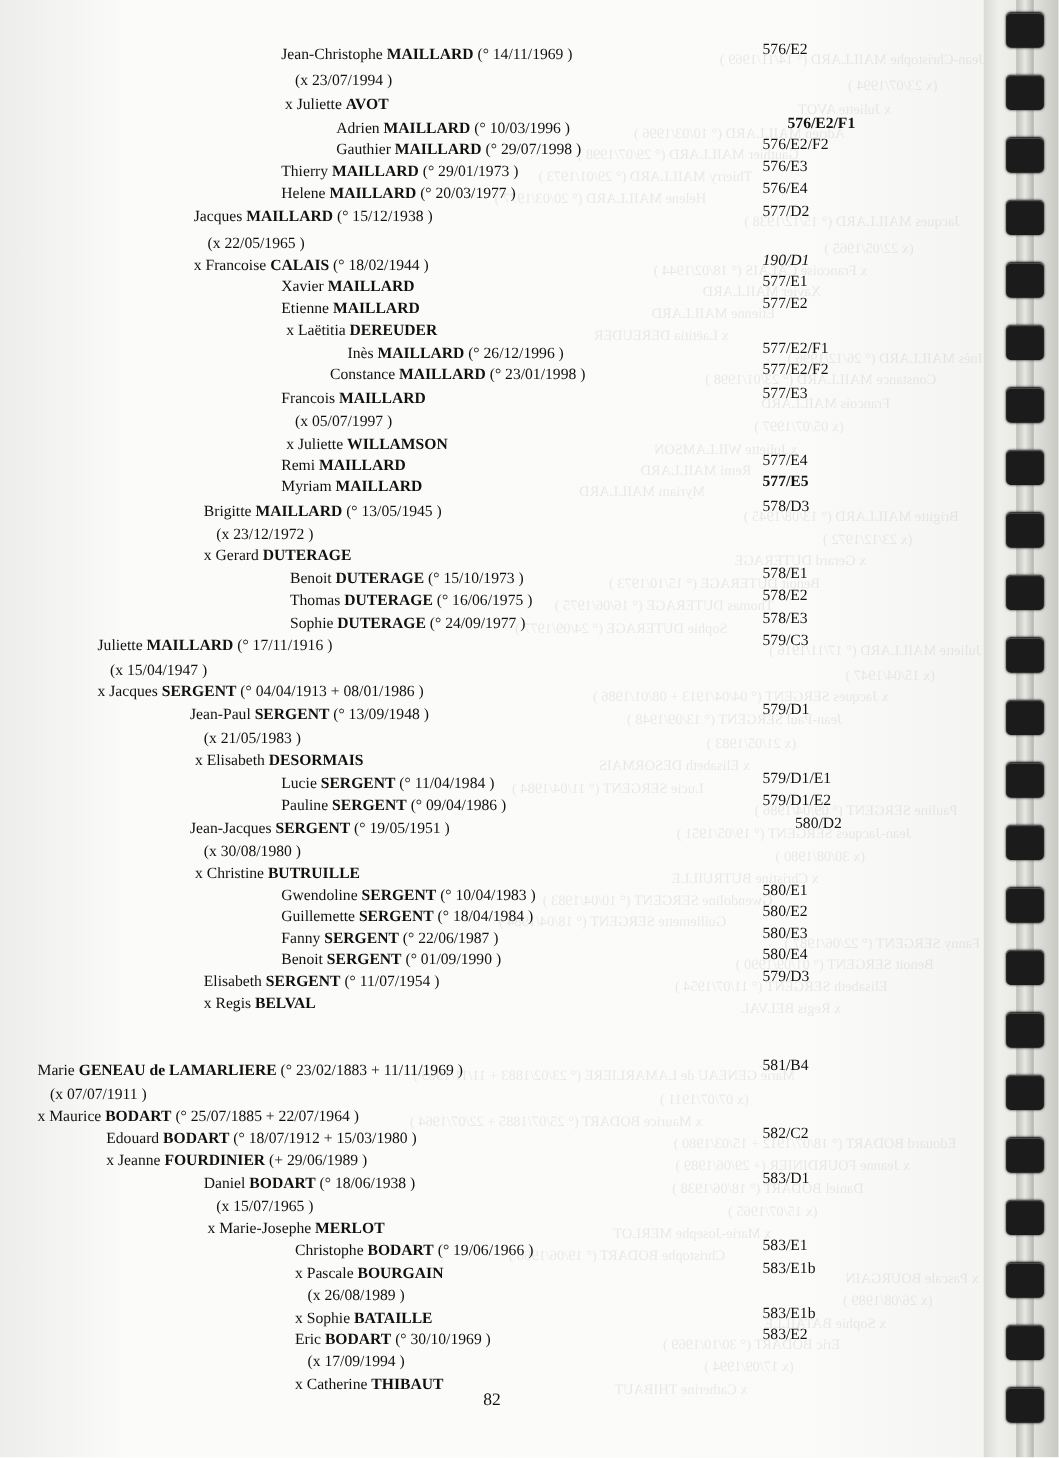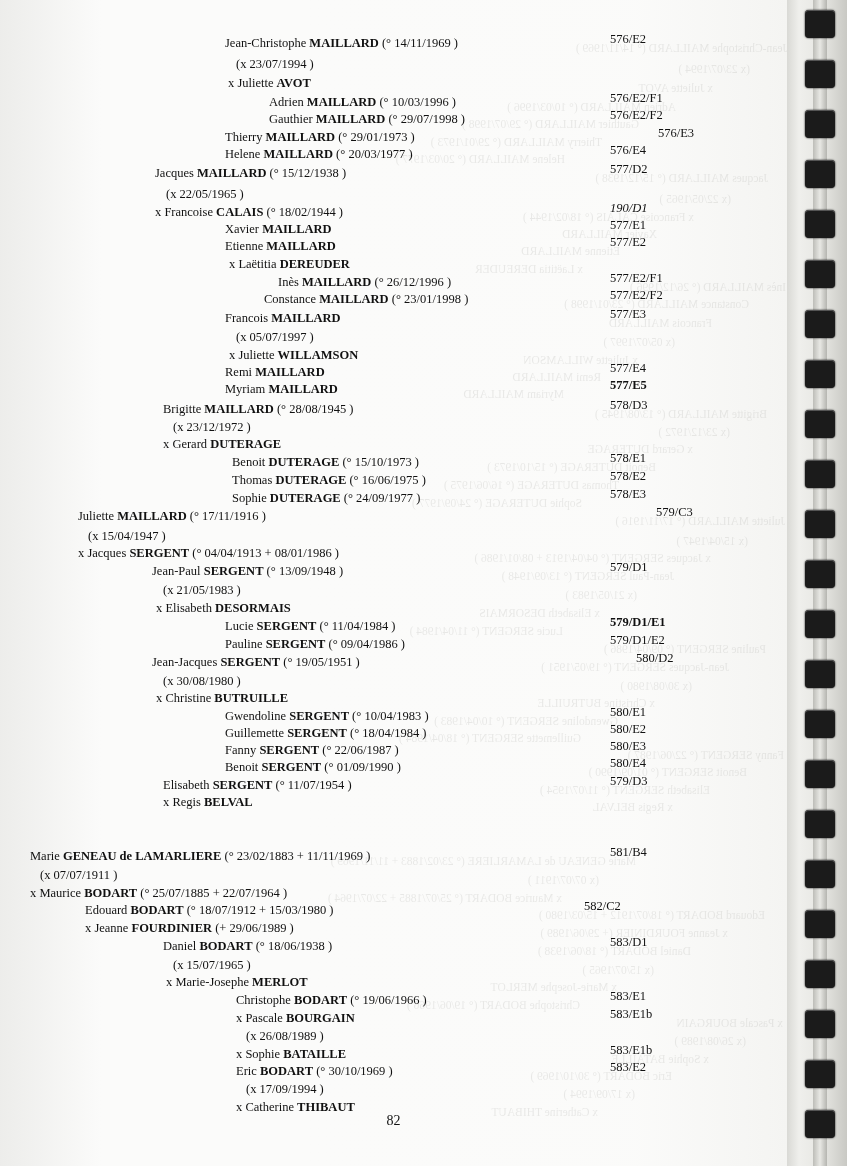--- a/index.html
+++ b/index.html
@@ -190,25 +190,25 @@
 
     <div class="heading">
     </div>
 
     <div class="pagenum">82</div>
   <div class="line" style="left: 225px; top: 36px;"><span>Jean-Christophe </span><span class="sn">MAILLARD</span><span> (° 14/11/1969  )</span></div>
       <div class="code" style="left: 610px; top: 32px;">576/E2</div>
       <div class="line" style="left: 236px; top: 57px;">(x 23/07/1994 )</div>
       <div class="line" style="left: 228px; top: 76px;"><span>x Juliette </span><span class="sn">AVOT</span><span></span></div>
       <div class="line" style="left: 269px; top: 95px;"><span>Adrien </span><span class="sn">MAILLARD</span><span> (° 10/03/1996  )</span></div>
-      <div class="code" style="left: 610px; top: 91px;">576/E2/F1</div>
+      <div class="code" style="left: 630px; top: 91px; font-weight: bold;">576/E2/F1</div>
       <div class="line" style="left: 269px; top: 112px;"><span>Gauthier </span><span class="sn">MAILLARD</span><span> (° 29/07/1998  )</span></div>
       <div class="code" style="left: 610px; top: 108px;">576/E2/F2</div>
       <div class="line" style="left: 225px; top: 130px;"><span>Thierry </span><span class="sn">MAILLARD</span><span> (° 29/01/1973  )</span></div>
-      <div class="code" style="left: 610px; top: 126px; margin-left: 48px;">576/E3</div>
+      <div class="code" style="left: 610px; top: 126px;">576/E3</div>
       <div class="line" style="left: 225px; top: 147px;"><span>Helene </span><span class="sn">MAILLARD</span><span> (° 20/03/1977  )</span></div>
       <div class="code" style="left: 610px; top: 143px;">576/E4</div>
       <div class="line" style="left: 155px; top: 166px;"><span>Jacques </span><span class="sn">MAILLARD</span><span> (° 15/12/1938  )</span></div>
       <div class="code" style="left: 610px; top: 162px;">577/D2</div>
       <div class="line" style="left: 166px; top: 187px;">(x 22/05/1965 )</div>
       <div class="line" style="left: 155px; top: 205px;"><span>x Francoise </span><span class="sn">CALAIS</span><span> (° 18/02/1944  )</span></div>
       <div class="code" style="left: 610px; top: 201px; font-style: italic;">190/D1</div>
       <div class="line" style="left: 225px; top: 222px;"><span>Xavier </span><span class="sn">MAILLARD</span><span></span></div>
       <div class="code" style="left: 610px; top: 218px;">577/E1</div>
       <div class="line" style="left: 225px; top: 239px;"><span>Etienne </span><span class="sn">MAILLARD</span><span></span></div>
@@ -219,40 +219,40 @@
       <div class="line" style="left: 264px; top: 292px;"><span>Constance </span><span class="sn">MAILLARD</span><span> (° 23/01/1998  )</span></div>
       <div class="code" style="left: 610px; top: 288px;">577/E2/F2</div>
       <div class="line" style="left: 225px; top: 311px;"><span>Francois </span><span class="sn">MAILLARD</span><span></span></div>
       <div class="code" style="left: 610px; top: 307px;">577/E3</div>
       <div class="line" style="left: 236px; top: 330px;">(x 05/07/1997 )</div>
       <div class="line" style="left: 229px; top: 348px;"><span>x Juliette </span><span class="sn">WILLAMSON</span><span></span></div>
       <div class="line" style="left: 225px; top: 365px;"><span>Remi </span><span class="sn">MAILLARD</span><span></span></div>
       <div class="code" style="left: 610px; top: 361px;">577/E4</div>
       <div class="line" style="left: 225px; top: 382px;"><span>Myriam </span><span class="sn">MAILLARD</span><span></span></div>
       <div class="code" style="left: 610px; top: 378px; font-weight: bold;">577/E5</div>
-      <div class="line" style="left: 163px; top: 402px;"><span>Brigitte </span><span class="sn">MAILLARD</span><span> (° 28/08/1945  )</span></div>
+      <div class="line" style="left: 163px; top: 402px;"><span>Brigitte </span><span class="sn">MAILLARD</span><span> (° 13/05/1945  )</span></div>
       <div class="code" style="left: 610px; top: 398px;">578/D3</div>
       <div class="line" style="left: 173px; top: 420px;">(x 23/12/1972 )</div>
       <div class="line" style="left: 163px; top: 437px;"><span>x Gerard </span><span class="sn">DUTERAGE</span><span></span></div>
       <div class="line" style="left: 232px; top: 455px;"><span>Benoit </span><span class="sn">DUTERAGE</span><span> (° 15/10/1973  )</span></div>
       <div class="code" style="left: 610px; top: 451px;">578/E1</div>
       <div class="line" style="left: 232px; top: 473px;"><span>Thomas </span><span class="sn">DUTERAGE</span><span> (° 16/06/1975  )</span></div>
       <div class="code" style="left: 610px; top: 469px;">578/E2</div>
       <div class="line" style="left: 232px; top: 491px;"><span>Sophie </span><span class="sn">DUTERAGE</span><span> (° 24/09/1977  )</span></div>
       <div class="code" style="left: 610px; top: 487px;">578/E3</div>
       <div class="line" style="left: 78px; top: 509px;"><span>Juliette </span><span class="sn">MAILLARD</span><span> (° 17/11/1916  )</span></div>
-      <div class="code" style="left: 610px; top: 505px; margin-left: 46px;">579/C3</div>
+      <div class="code" style="left: 610px; top: 505px;">579/C3</div>
       <div class="line" style="left: 88px; top: 529px;">(x 15/04/1947 )</div>
       <div class="line" style="left: 78px; top: 546px;"><span>x Jacques </span><span class="sn">SERGENT</span><span> (° 04/04/1913  + 08/01/1986 )</span></div>
       <div class="line" style="left: 152px; top: 564px;"><span>Jean-Paul </span><span class="sn">SERGENT</span><span> (° 13/09/1948  )</span></div>
       <div class="code" style="left: 610px; top: 560px;">579/D1</div>
       <div class="line" style="left: 163px; top: 583px;">(x 21/05/1983 )</div>
       <div class="line" style="left: 156px; top: 601px;"><span>x Elisabeth </span><span class="sn">DESORMAIS</span><span></span></div>
       <div class="line" style="left: 225px; top: 619px;"><span>Lucie </span><span class="sn">SERGENT</span><span> (° 11/04/1984  )</span></div>
-      <div class="code" style="left: 610px; top: 615px; font-weight: bold;">579/D1/E1</div>
+      <div class="code" style="left: 610px; top: 615px;">579/D1/E1</div>
       <div class="line" style="left: 225px; top: 637px;"><span>Pauline </span><span class="sn">SERGENT</span><span> (° 09/04/1986  )</span></div>
       <div class="code" style="left: 610px; top: 633px;">579/D1/E2</div>
       <div class="line" style="left: 152px; top: 655px;"><span>Jean-Jacques </span><span class="sn">SERGENT</span><span> (° 19/05/1951  )</span></div>
       <div class="code" style="left: 636px; top: 651px;">580/D2</div>
       <div class="line" style="left: 163px; top: 674px;">(x 30/08/1980 )</div>
       <div class="line" style="left: 156px; top: 691px;"><span>x Christine </span><span class="sn">BUTRUILLE</span><span></span></div>
       <div class="line" style="left: 225px; top: 709px;"><span>Gwendoline </span><span class="sn">SERGENT</span><span> (° 10/04/1983  )</span></div>
       <div class="code" style="left: 610px; top: 705px;">580/E1</div>
       <div class="line" style="left: 225px; top: 726px;"><span>Guillemette </span><span class="sn">SERGENT</span><span> (° 18/04/1984  )</span></div>
       <div class="code" style="left: 610px; top: 722px;">580/E2</div>
@@ -261,21 +261,21 @@
       <div class="line" style="left: 225px; top: 760px;"><span>Benoit </span><span class="sn">SERGENT</span><span> (° 01/09/1990  )</span></div>
       <div class="code" style="left: 610px; top: 756px;">580/E4</div>
       <div class="line" style="left: 163px; top: 778px;"><span>Elisabeth </span><span class="sn">SERGENT</span><span> (° 11/07/1954  )</span></div>
       <div class="code" style="left: 610px; top: 774px;">579/D3</div>
       <div class="line" style="left: 163px; top: 795px;"><span>x Regis </span><span class="sn">BELVAL</span><span></span></div>
       <div class="line" style="left: 30px; top: 849px;"><span>Marie </span><span class="sn">GENEAU de LAMARLIERE</span><span> (° 23/02/1883  + 11/11/1969 )</span></div>
       <div class="code" style="left: 610px; top: 845px;">581/B4</div>
       <div class="line" style="left: 40px; top: 868px;">(x 07/07/1911 )</div>
       <div class="line" style="left: 30px; top: 886px;"><span>x Maurice </span><span class="sn">BODART</span><span> (° 25/07/1885  + 22/07/1964 )</span></div>
       <div class="line" style="left: 85px; top: 903px;"><span>Edouard </span><span class="sn">BODART</span><span> (° 18/07/1912  + 15/03/1980 )</span></div>
-      <div class="code" style="left: 584px; top: 899px;">582/C2</div>
+      <div class="code" style="left: 610px; top: 899px;">582/C2</div>
       <div class="line" style="left: 85px; top: 921px;"><span>x Jeanne </span><span class="sn">FOURDINIER</span><span> (+ 29/06/1989 )</span></div>
       <div class="line" style="left: 163px; top: 939px;"><span>Daniel </span><span class="sn">BODART</span><span> (° 18/06/1938  )</span></div>
       <div class="code" style="left: 610px; top: 935px;">583/D1</div>
       <div class="line" style="left: 173px; top: 958px;">(x 15/07/1965 )</div>
       <div class="line" style="left: 166px; top: 975px;"><span>x Marie-Josephe </span><span class="sn">MERLOT</span><span></span></div>
       <div class="line" style="left: 236px; top: 993px;"><span>Christophe </span><span class="sn">BODART</span><span> (° 19/06/1966  )</span></div>
       <div class="code" style="left: 610px; top: 989px;">583/E1</div>
       <div class="line" style="left: 236px; top: 1011px;"><span>x Pascale </span><span class="sn">BOURGAIN</span><span></span></div>
       <div class="code" style="left: 610px; top: 1007px;">583/E1b</div>
       <div class="line" style="left: 246px; top: 1029px;">(x 26/08/1989 )</div>

